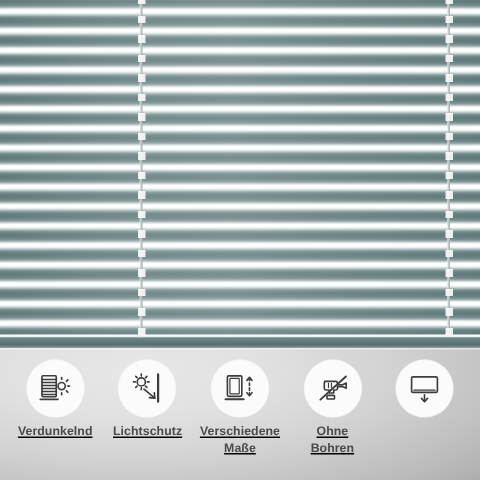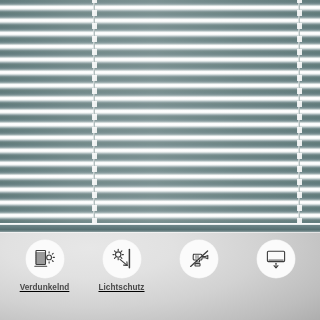--- a/index.html
+++ b/index.html
@@ -246,31 +246,47 @@
             <line x1="12.9" y1="4.9" x2="12.0" y2="5.8"></line>
             <line x1="6.4" y1="11.4" x2="5.5" y2="12.3"></line>
             <line x1="20.4" y1="3.6" x2="20.4" y2="21.8" stroke-width="1.5"></line>
             <path d="M11.0 13.4 L18.2 19.4"></path>
             <path d="M18.2 19.4 L14.6 19.1 M18.2 19.4 L17.9 15.8"></path>
           </svg>
         </div>
         <div class="feature-label">Lichtschutz</div>
       </div>
 
+      <div class="feature">
+        <div class="feature-circle">
+          <svg width="26" height="26" viewBox="0 0 26 26" fill="none" stroke="#3d3d3d" stroke-width="1.1" stroke-linecap="round" stroke-linejoin="round">
+            <rect x="4.6" y="4.6" width="9.6" height="13.6" rx="0.8"></rect>
+            <rect x="6.3" y="6.2" width="6.2" height="10.4" rx="0.4" stroke-width="0.8"></rect>
+            <line x1="3.4" y1="20.2" x2="15.4" y2="20.2" stroke-width="1.4"></line>
+            <line x1="19.3" y1="6.2" x2="19.3" y2="17.2" stroke-dasharray="1.6 1.6"></line>
+            <path d="M17.6 7.6 L19.3 5.6 L21.0 7.6"></path>
+            <path d="M17.6 15.8 L19.3 17.8 L21.0 15.8"></path>
+          </svg>
+        </div>
+        <div class="feature-label">Verschiedene
+Maße</div>
+      </div>
 
       <div class="feature">
         <div class="feature-circle">
           <svg width="26" height="26" viewBox="0 0 26 26" fill="none" stroke="#3d3d3d" stroke-width="1.1" stroke-linecap="round" stroke-linejoin="round">
             <path d="M7.4 8.2 h7.4 a1.2 1.2 0 0 1 1.2 1.2 v1.1 h3.4 l2.4 -1.1 v3.4 l-2.4 -1.1 h-3.4 v1.1 a1.2 1.2 0 0 1 -1.2 1.2 h-1.3 v2.0 h-3.0 v-2.0 h-2.1 a1.2 1.2 0 0 1 -1.2 -1.2 v-3.4 a1.2 1.2 0 0 1 1.2 -1.2 z"></path>
             <rect x="9.0" y="17.6" width="5.0" height="2.4" rx="0.5"></rect>
             <line x1="10.0" y1="9.6" x2="10.0" y2="12.4" stroke-width="0.8"></line>
             <line x1="12.0" y1="9.6" x2="12.0" y2="12.4" stroke-width="0.8"></line>
             <line x1="4.6" y1="20.4" x2="21.6" y2="5.0" stroke-width="1.3"></line>
           </svg>
         </div>
+        <div class="feature-label">Ohne
+Bohren</div>
       </div>
 
       <div class="feature">
         <div class="feature-circle">
           <svg width="26" height="26" viewBox="0 0 26 26" fill="none" stroke="#3d3d3d" stroke-width="1.1" stroke-linecap="round" stroke-linejoin="round">
             <rect x="4.4" y="5.2" width="17.2" height="10.4" rx="1.0"></rect>
             <line x1="5.9" y1="14.1" x2="20.1" y2="14.1" stroke-width="0.9"></line>
             <line x1="13.0" y1="17.2" x2="13.0" y2="21.4"></line>
             <path d="M11.0 19.6 L13.0 21.8 L15.0 19.6"></path>
           </svg>

